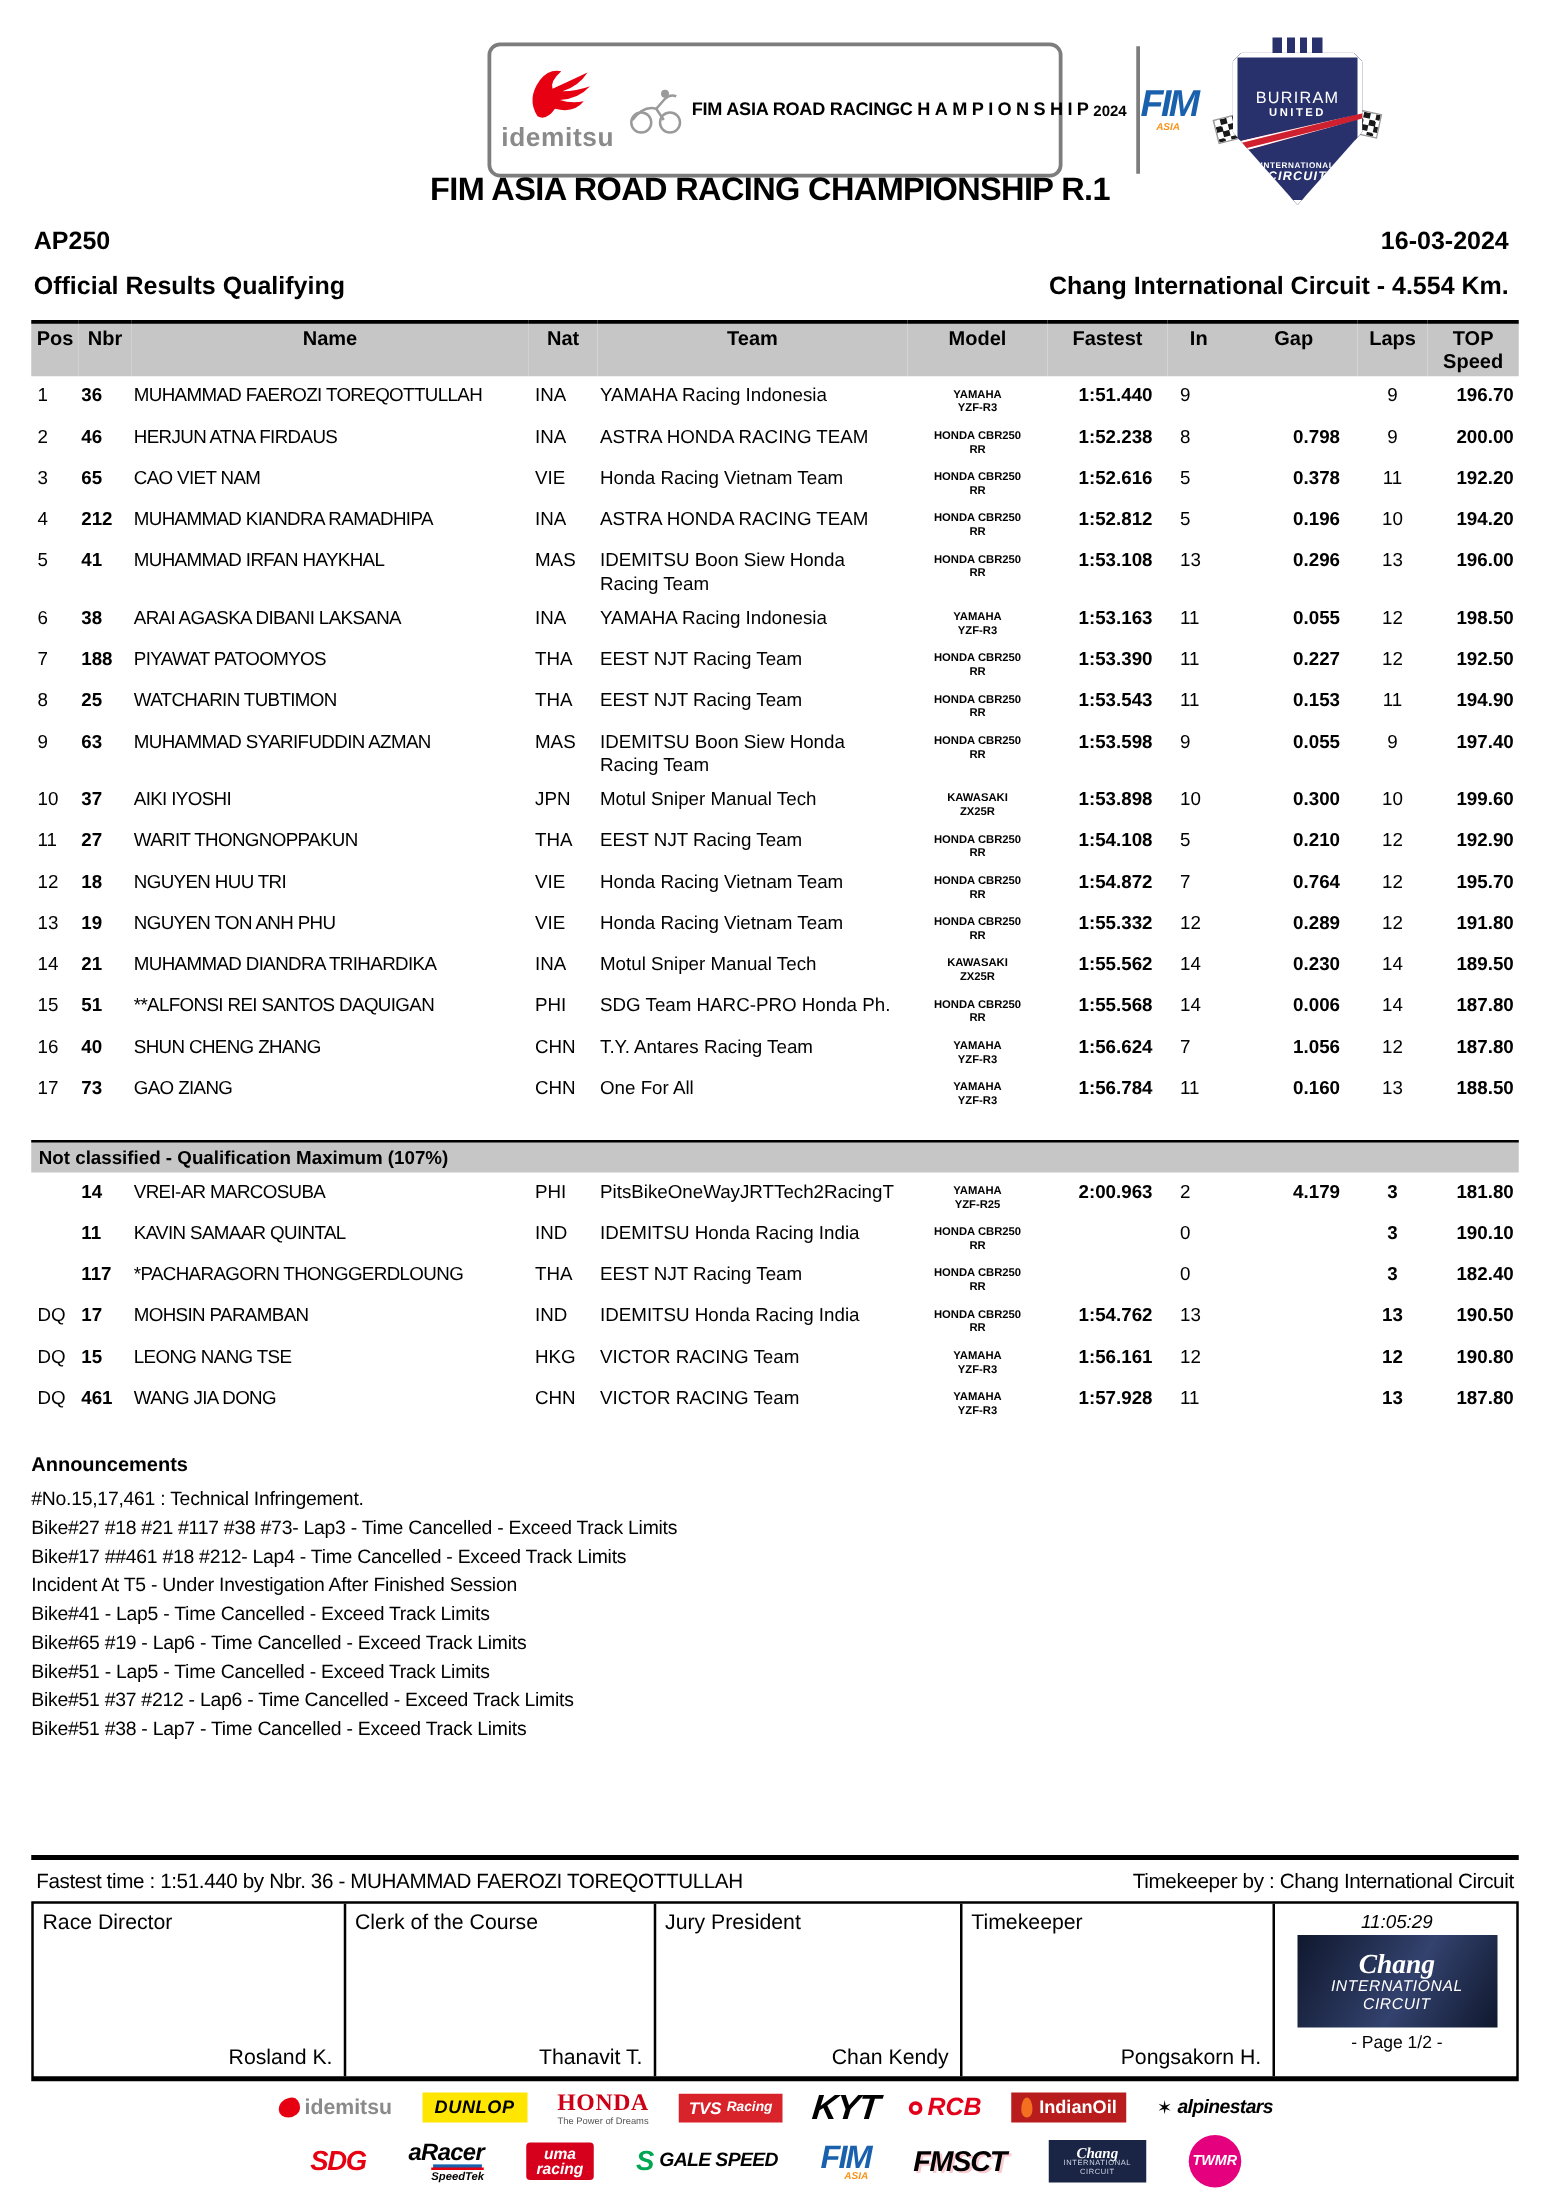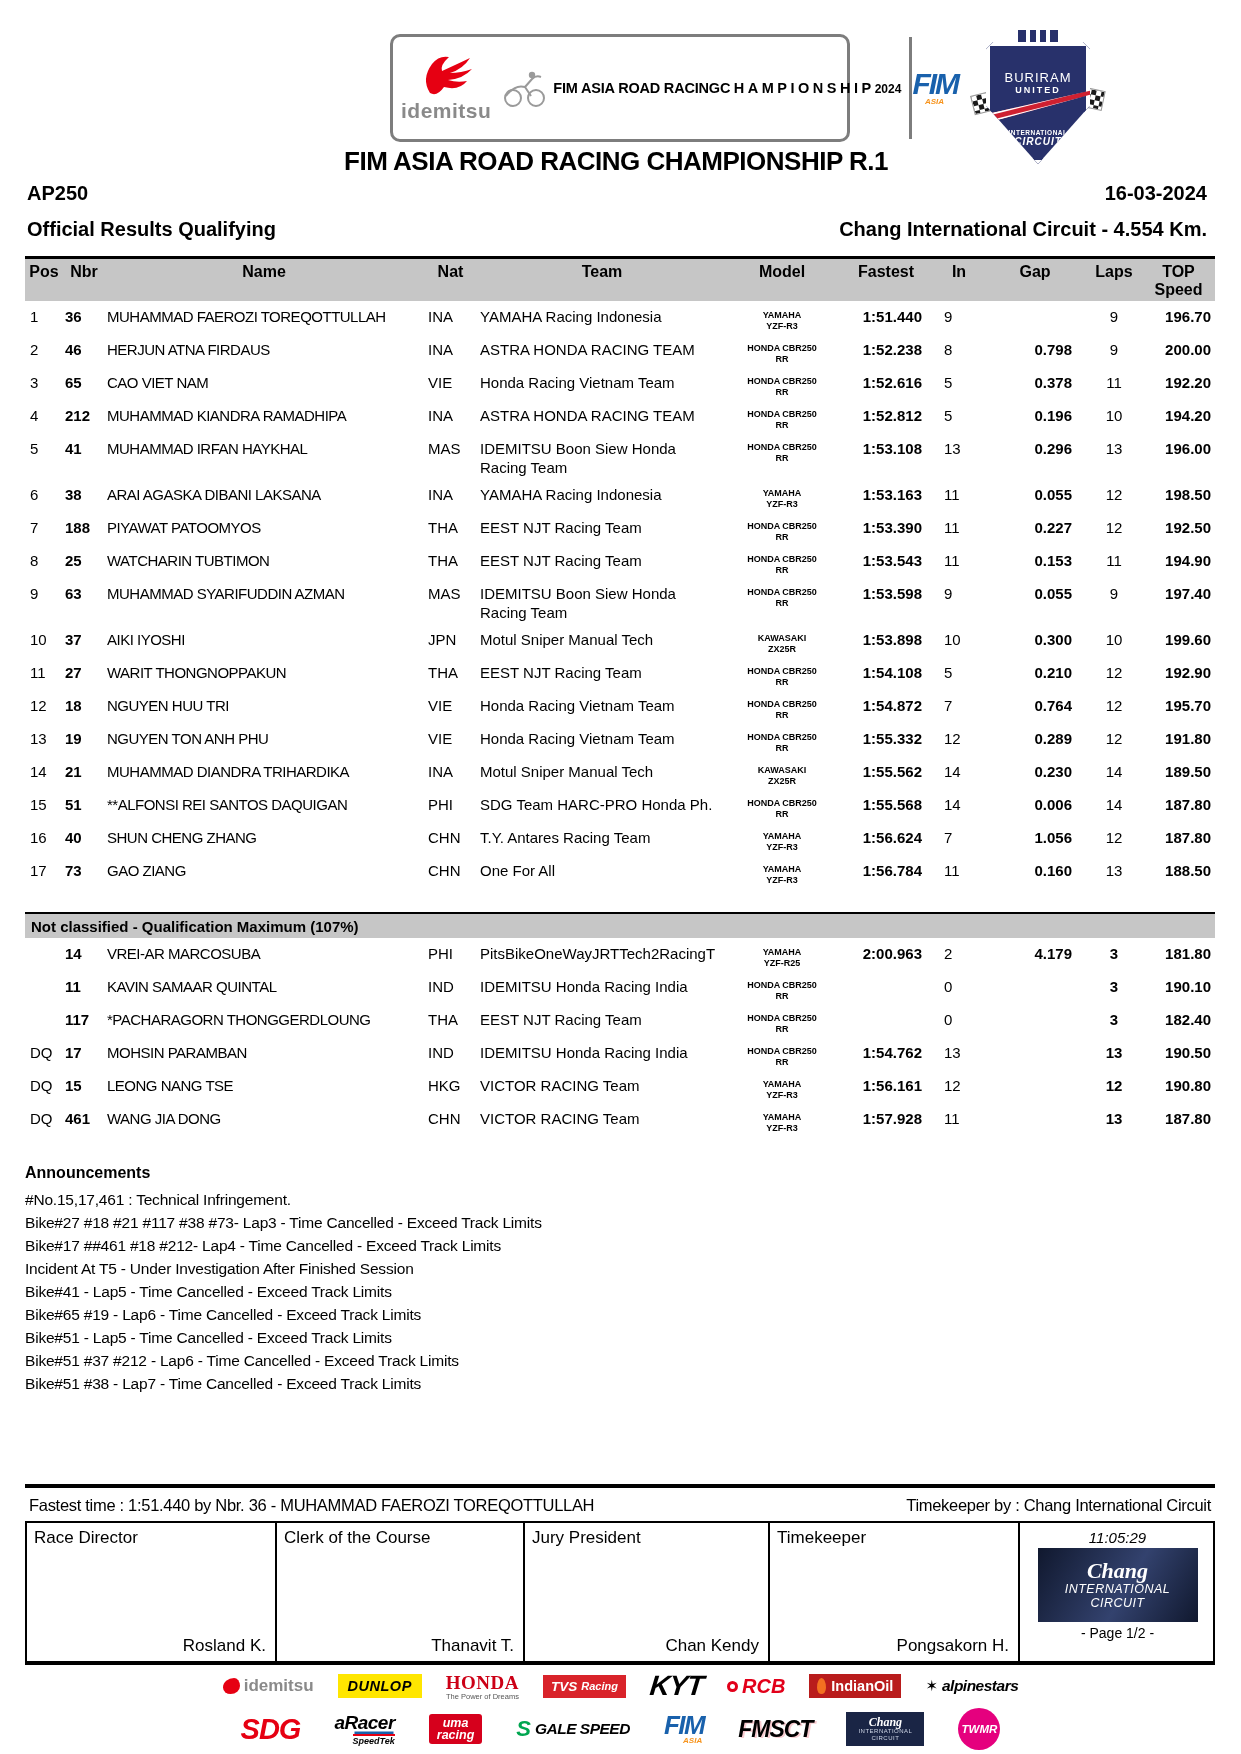--- a/index.html
+++ b/index.html
@@ -34,21 +34,21 @@
     clip-path:polygon(0% 6%, 7% 0%, 93% 0%, 100% 6%, 100% 52%, 50% 100%, 0% 52%);
     box-shadow:inset 0 0 0 4px #fff, inset 0 0 0 6px #28316b; text-align:center; color:#fff; }
   .crest-t1 { font-size:13px; font-weight:400; letter-spacing:1px; margin-top:28px; }
   .crest-t2 { font-size:9px; font-weight:bold; letter-spacing:2px; }
   .crest-arrow { position:absolute; left:-18px; top:58px; width:150px; height:9px; background:#cf2030;
     border:2px solid #fff; transform:rotate(-14deg); clip-path:polygon(0 50%, 8% 0, 100% 35%, 100% 65%, 8% 100%); }
   .crest-t3 { font-size:6.5px; font-weight:bold; letter-spacing:0.5px; margin-top:34px; }
   .crest-t4 { font-size:10px; font-weight:900; font-style:italic; letter-spacing:1px; }
 
   
-  .title { position:absolute; left:25px; right:34px; top:146px; text-align:center;
+  .title { position:absolute; left:25px; right:34px; top:136px; text-align:center;
     font-size:26px; font-weight:bold; letter-spacing:-0.5px; }
   .meta-row { position:absolute; left:27px; right:34px; display:flex; justify-content:space-between;
     font-size:20px; font-weight:bold; }
   .meta-1 { top:182px; }
   .meta-2 { top:218px; }
 
   
   .content { position:absolute; left:25px; top:256px; width:1190px; }
   table { border-collapse:collapse; table-layout:fixed; width:1190px; }
   col.w-pos{width:38px} col.w-nbr{width:42px} col.w-name{width:318px} col.w-nat{width:55px}
@@ -118,21 +118,21 @@
   .sp-rcb .sp-icon { display:inline-block; width:11px; height:11px; border:3.5px solid #e2001a; border-radius:50%; }
   .sp-rcb .sp-icon:empty { display:inline-block; }
   .sp-rcb .sp-main { color:#e2001a; font-size:20px; font-style:italic; font-weight:900; }
   .sp-indianoil { background:#b91c1c; padding:4px 8px; gap:5px; }
   .sp-indianoil .sp-icon { display:inline-block; width:9px; height:16px; background:#f37021; border-radius:50% 50% 50% 50%/60% 60% 40% 40%; }
   .sp-indianoil .sp-icon:empty { display:inline-block; }
   .sp-indianoil .sp-main { color:#fff; font-size:14.5px; }
   .sp-alpinestars .sp-icon { font-size:15px; }
   .sp-alpinestars .sp-main { font-style:italic; font-size:15.5px; letter-spacing:-0.5px; }
 
-  .sp-sdg .sp-main { color:#e60012; font-size:29px; font-style:italic; font-weight:900; letter-spacing:-1px; }
+  .sp-sdg .sp-main { color:#e60012; font-size:22px; font-style:italic; font-weight:900; letter-spacing:-1px; }
   .sp-aracer { flex-direction:column; gap:0; align-items:flex-end; }
   .sp-aracer .sp-main { font-size:19px; font-style:italic; font-weight:900; letter-spacing:-0.5px; }
   .sp-aracer .sp-sub { font-size:9px; font-weight:bold; font-style:italic; border-top:2.5px solid #e60012; box-shadow:0 -4px 0 -1.5px #1961ac; }
   .sp-uma { background:#d6001c; padding:3px 8px; border-radius:3px; }
   .sp-uma .sp-main { color:#fff; font-style:italic; font-weight:900; font-size:12.5px; line-height:12px; text-align:center; }
   .sp-gale .sp-icon { color:#00a650; font-weight:900; font-size:22px; font-style:italic; }
   .sp-gale .sp-main { font-style:italic; font-weight:900; font-size:15.5px; letter-spacing:-0.5px; }
   .sp-fim2 { flex-direction:column; gap:0; align-items:flex-end; }
   .sp-fim2 .sp-main { color:#1961ac; font-size:26px; font-style:italic; font-weight:900; letter-spacing:-1.5px; line-height:22px; }
   .sp-fim2 .sp-sub { color:#f7941d; font-size:8px; font-weight:bold; font-style:italic; margin-right:2px; }

